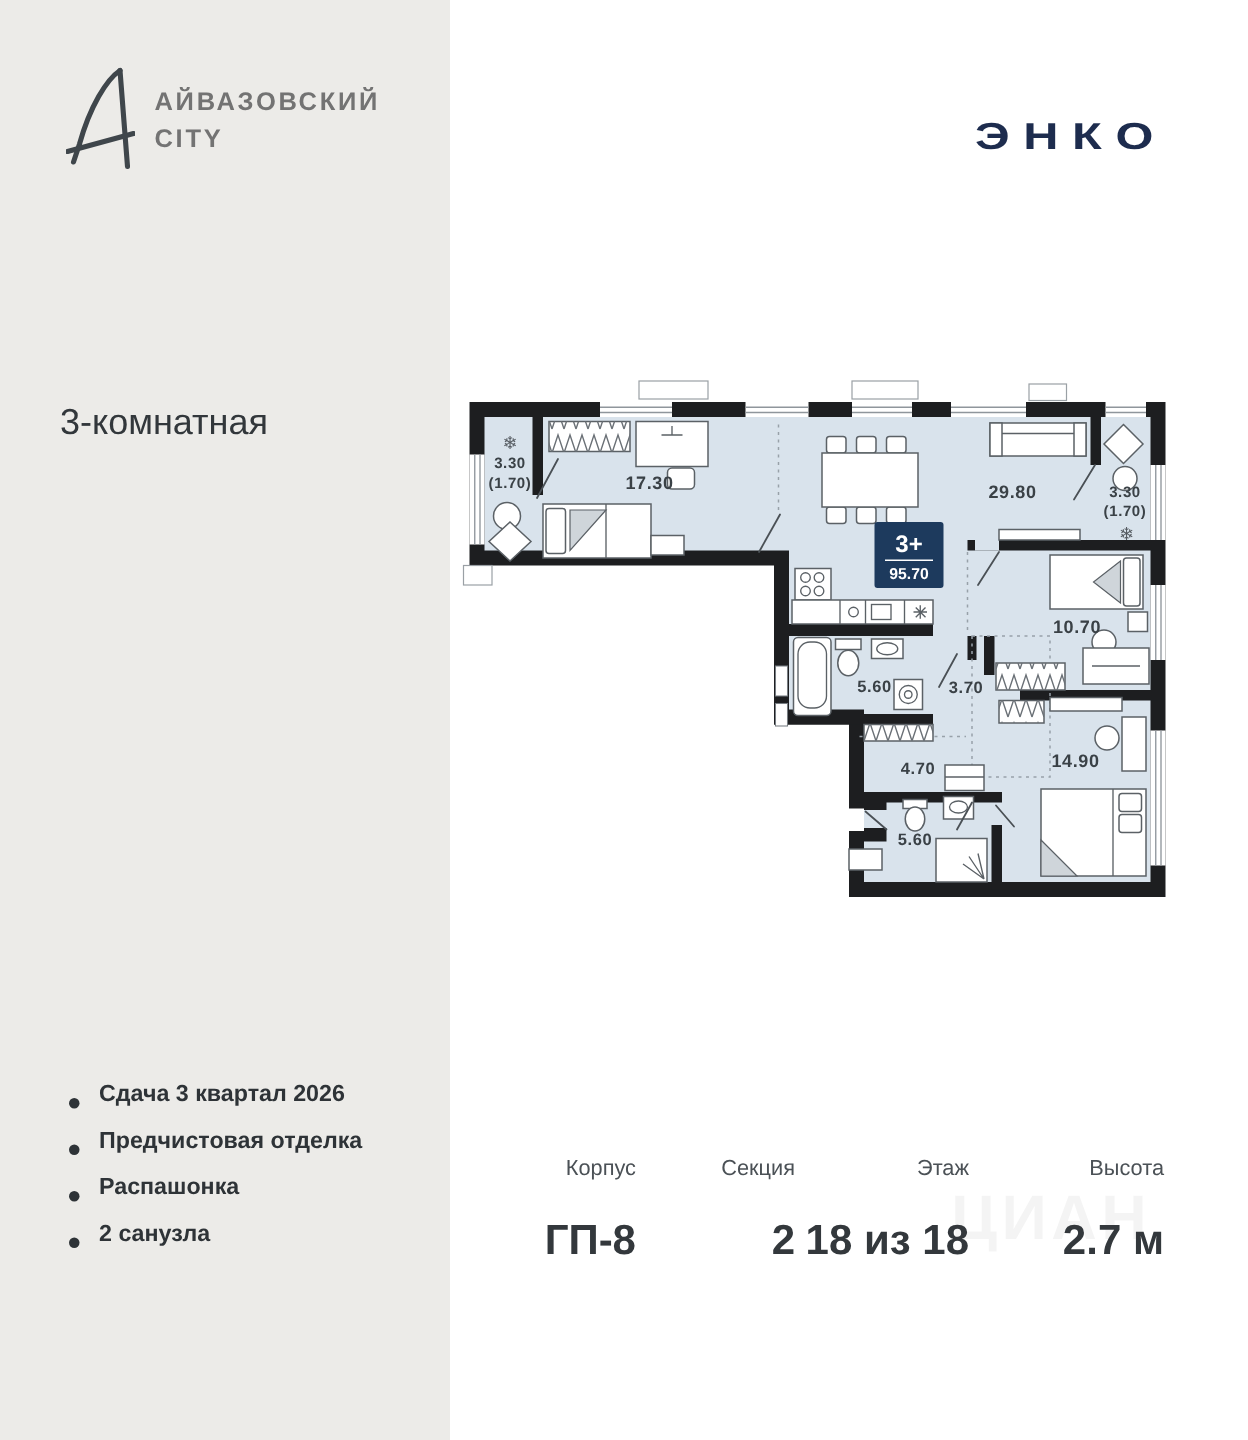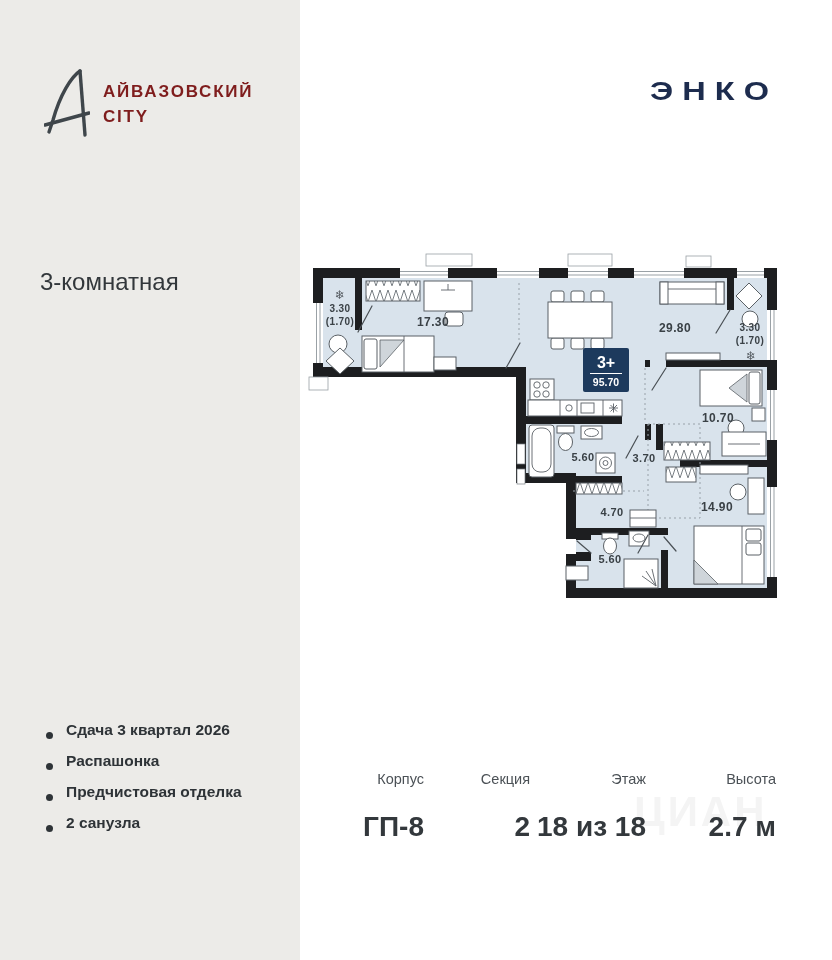--- a/index.html
+++ b/index.html
@@ -1,21 +1,21 @@
 <!DOCTYPE html>
 <html><head>
 <meta charset="utf-8">
 <style>
   html,body{margin:0;padding:0}
   body{width:832px;height:960px;position:relative;background:#fff;overflow:hidden;
        font-family:"Liberation Sans",sans-serif;color:#32373b}
   .left-panel{position:absolute;left:0;top:0;width:300px;height:960px;background:#ECEBE8}
 
   
-  .logo{position:absolute;left:44px;top:68px;display:flex;align-items:center;gap:13px;color:#7f1d1d}
+  .logo{position:absolute;left:44px;top:44px;display:flex;align-items:center;gap:13px;color:#737373}
   .logo-text{display:flex;flex-direction:column;gap:5px;font-size:17px;font-weight:600;letter-spacing:1.8px}
 
   
   .area{position:absolute;left:40px;top:196px;font-size:55px;font-weight:700;letter-spacing:-1px;color:#32373b;white-space:nowrap}
   .area .unit{margin-left:10px}
   .area sup{font-size:29px;vertical-align:28px;font-weight:700}
   .apt-type{position:absolute;left:40px;top:268px;font-size:24px;font-weight:500;color:#32373b}
 
   
   .features{position:absolute;left:46px;top:721px;margin:0;padding:0;list-style:none;display:flex;flex-direction:column;gap:13px}
@@ -70,25 +70,25 @@
 
   <div class="apt-type">3-комнатная</div>
 
   <ul class="features">
     <li>
         <span class="dot"></span>
         <span>Сдача 3 квартал 2026</span>
       </li>
     <li>
         <span class="dot"></span>
-        <span>Распашонка</span>
+        <span>Предчистовая отделка</span>
       </li>
     <li>
         <span class="dot"></span>
-        <span>Предчистовая отделка</span>
+        <span>Распашонка</span>
       </li>
     <li>
         <span class="dot"></span>
         <span>2 санузла</span>
       </li>
   </ul>
 </div>
 
 <div class="enko">ЭНКО</div>
 

